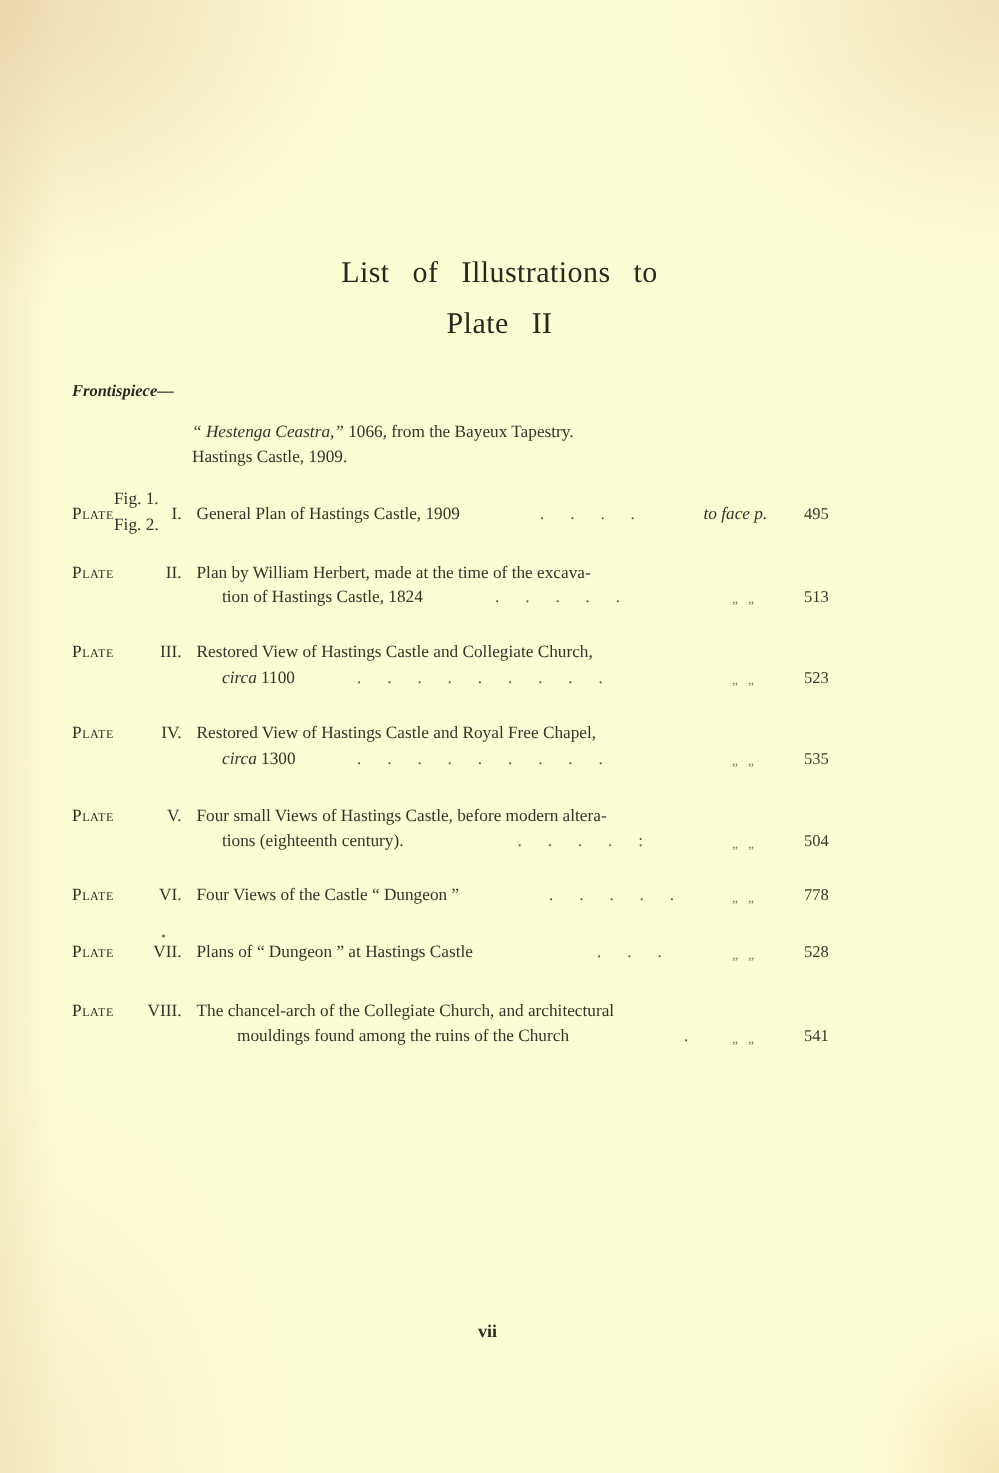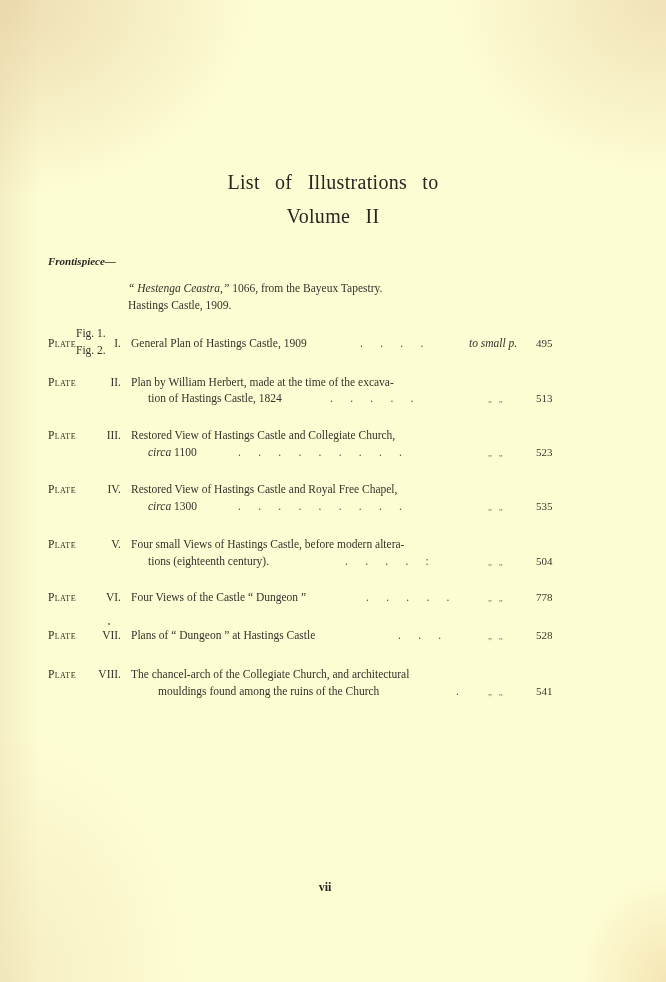--- a/index.html
+++ b/index.html
@@ -121,39 +121,39 @@
       background: #6a6458;
       border-radius: 1px;
     }
   </style>
 </head>
 <body>
 
 <div class="page-bg"></div>
 
 <div class="title l1">List of Illustrations to</div>
-<div class="title l2">Volume II</div>
+<div class="title l2">Plate II</div>
 
 <div class="frontis">Frontispiece—</div>
 
 <div class="fig" style="left:76px; top:282px;">
   <span class="lbl">Fig. 1.</span>
   <span class="txt"><i>“ Hestenga Ceastra,”</i><span> 1066, from the Bayeux Tapestry.</span></span>
 </div>
 <div class="fig" style="left:76px; top:299px;">
   <span class="lbl">Fig. 2.</span>
   <span class="txt"><span>Hastings Castle, 1909.</span></span>
 </div>
 
 <div class="entry" style="top:337px;">
   <span class="plate">Plate</span>
   <span class="num">I.</span>
   <span class="line1">General Plan of Hastings Castle, 1909</span>
   <span class="dots" style="left:360px;">.      .      .      .</span>
-  <span class="toface">to small p.</span>
+  <span class="toface">to face p.</span>
   <span class="page">495</span>
 </div>
 
 <div class="entry" style="top:376px;">
   <span class="plate">Plate</span>
   <span class="num">II.</span>
   <span class="line1">Plan by William Herbert, made at the time of the excava-</span>
 </div>
 <div class="entry" style="top:392px;">
   <span class="line2">tion of Hastings Castle, 1824</span>

